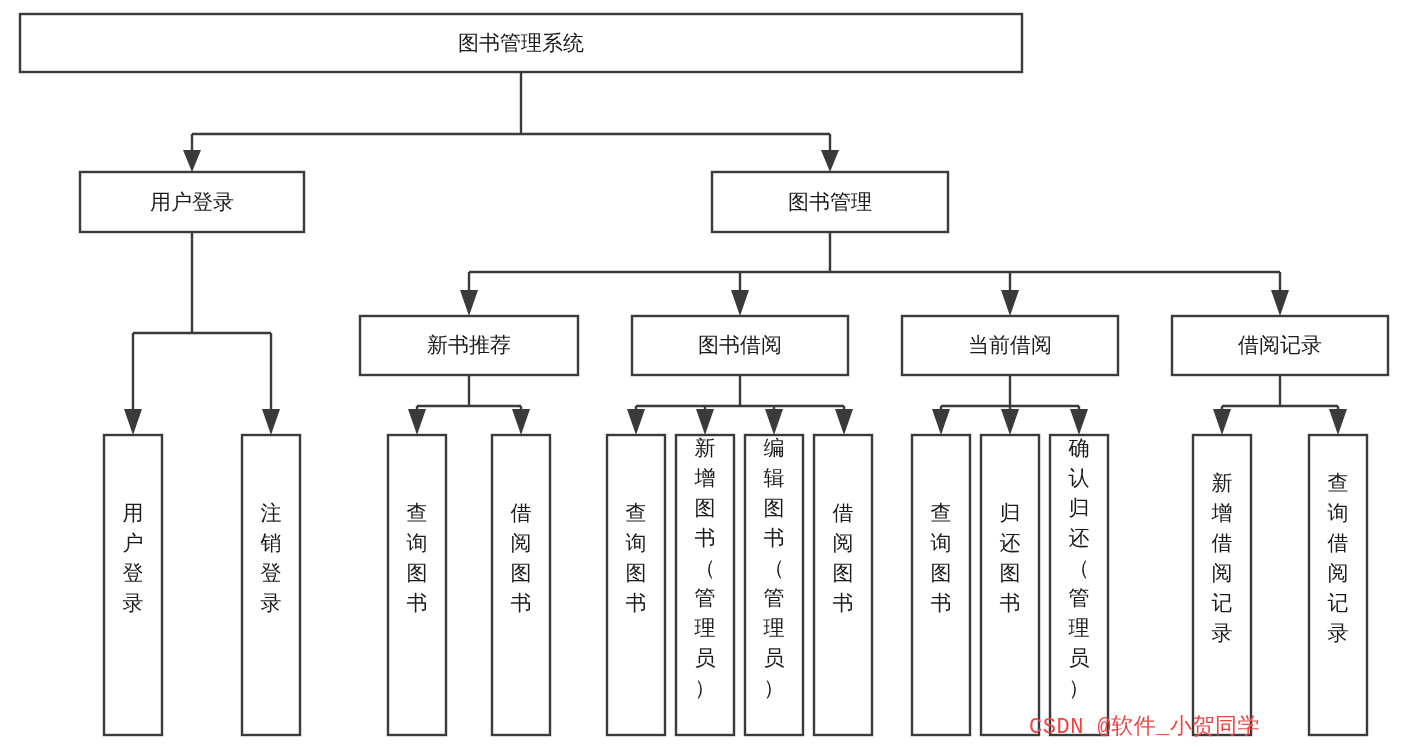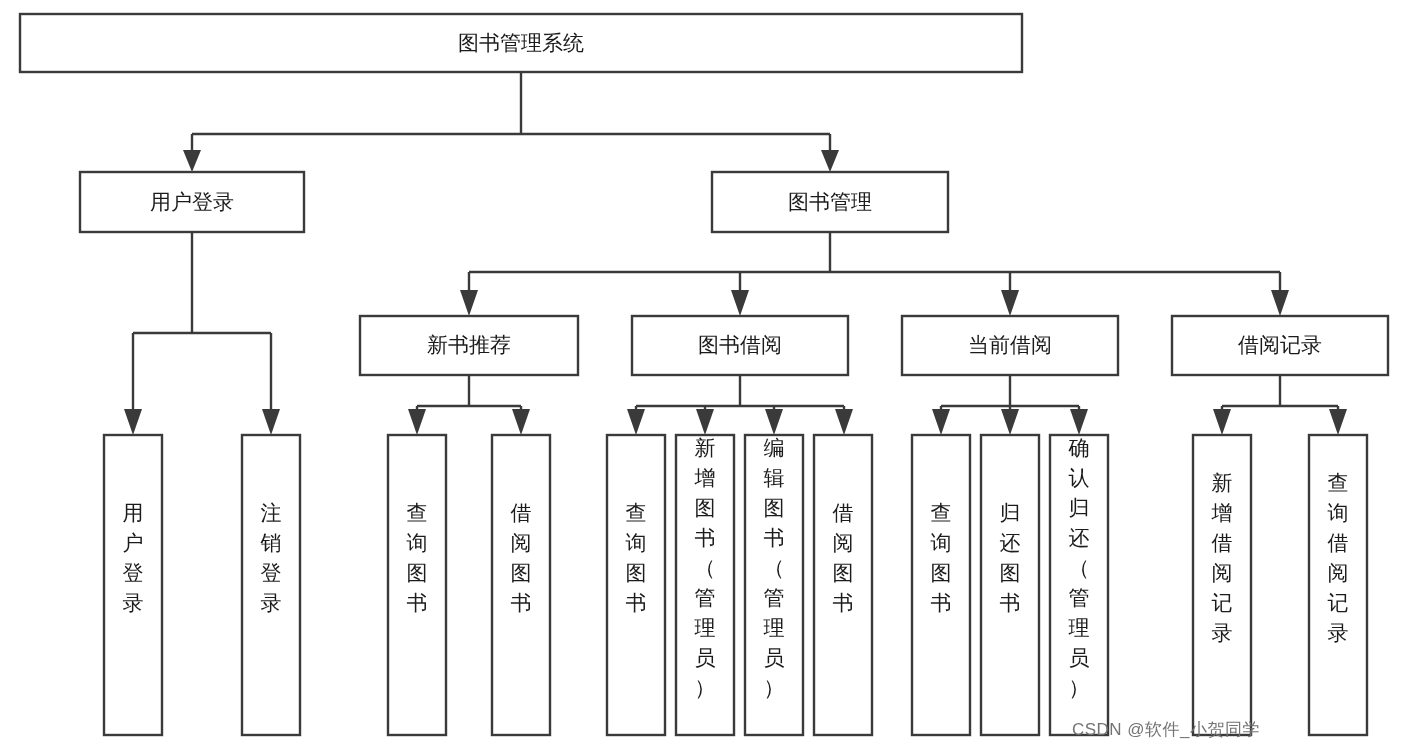--- a/index.html
+++ b/index.html
@@ -52,23 +52,23 @@
     stroke-linecap: butt;
   }
   .arrow-head {
     fill: #3a3a3a;
     stroke: none;
   }
   .watermark-text {
     position: absolute;
     right: 8px;
     bottom: 6px;
-    font-family: Liberation Sans, sans-serif;
-    font-size: 17px;
-    color: #737373;
+    font-family: Liberation Mono, monospace;
+    font-size: 22px;
+    color: #ef4444;
     white-space: nowrap;
     letter-spacing: 0.5px;
     pointer-events: none;
     user-select: none;
   }
 </style>
 </head>
 <body>
 
 <div id="diagram-root">

